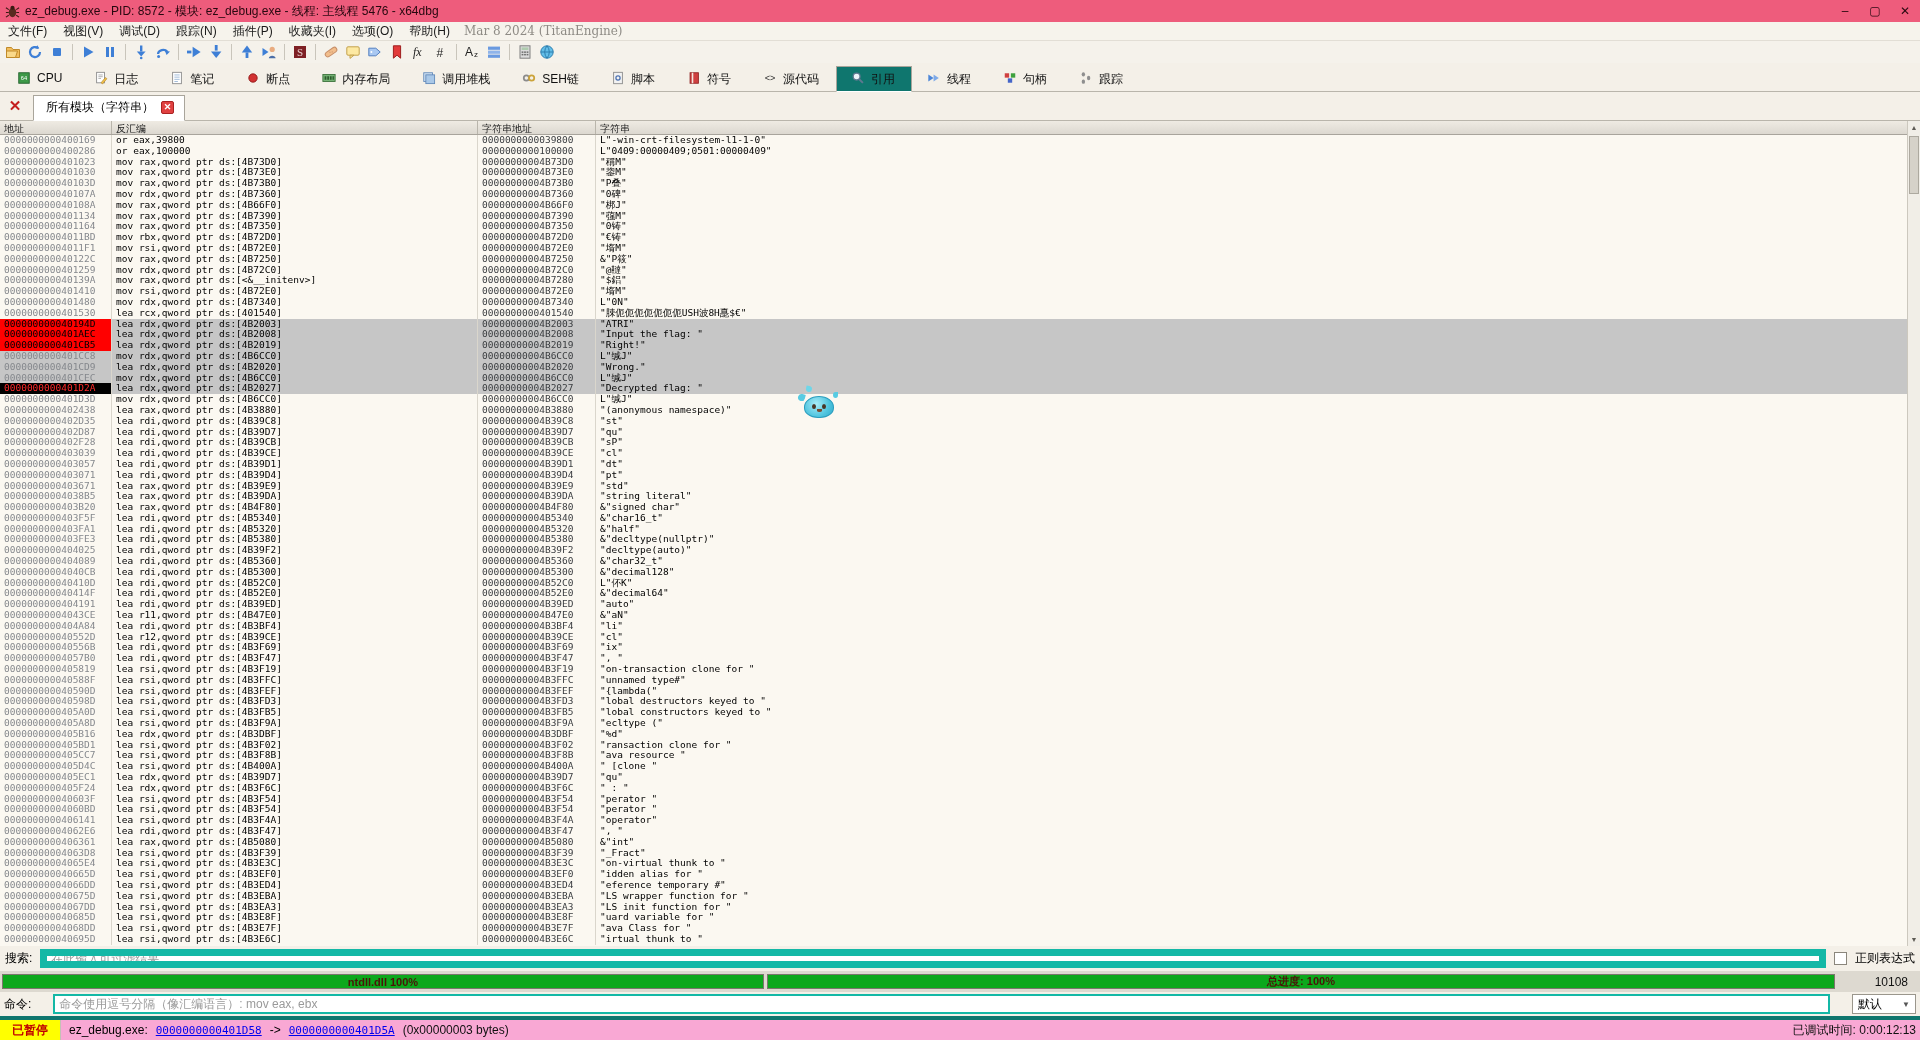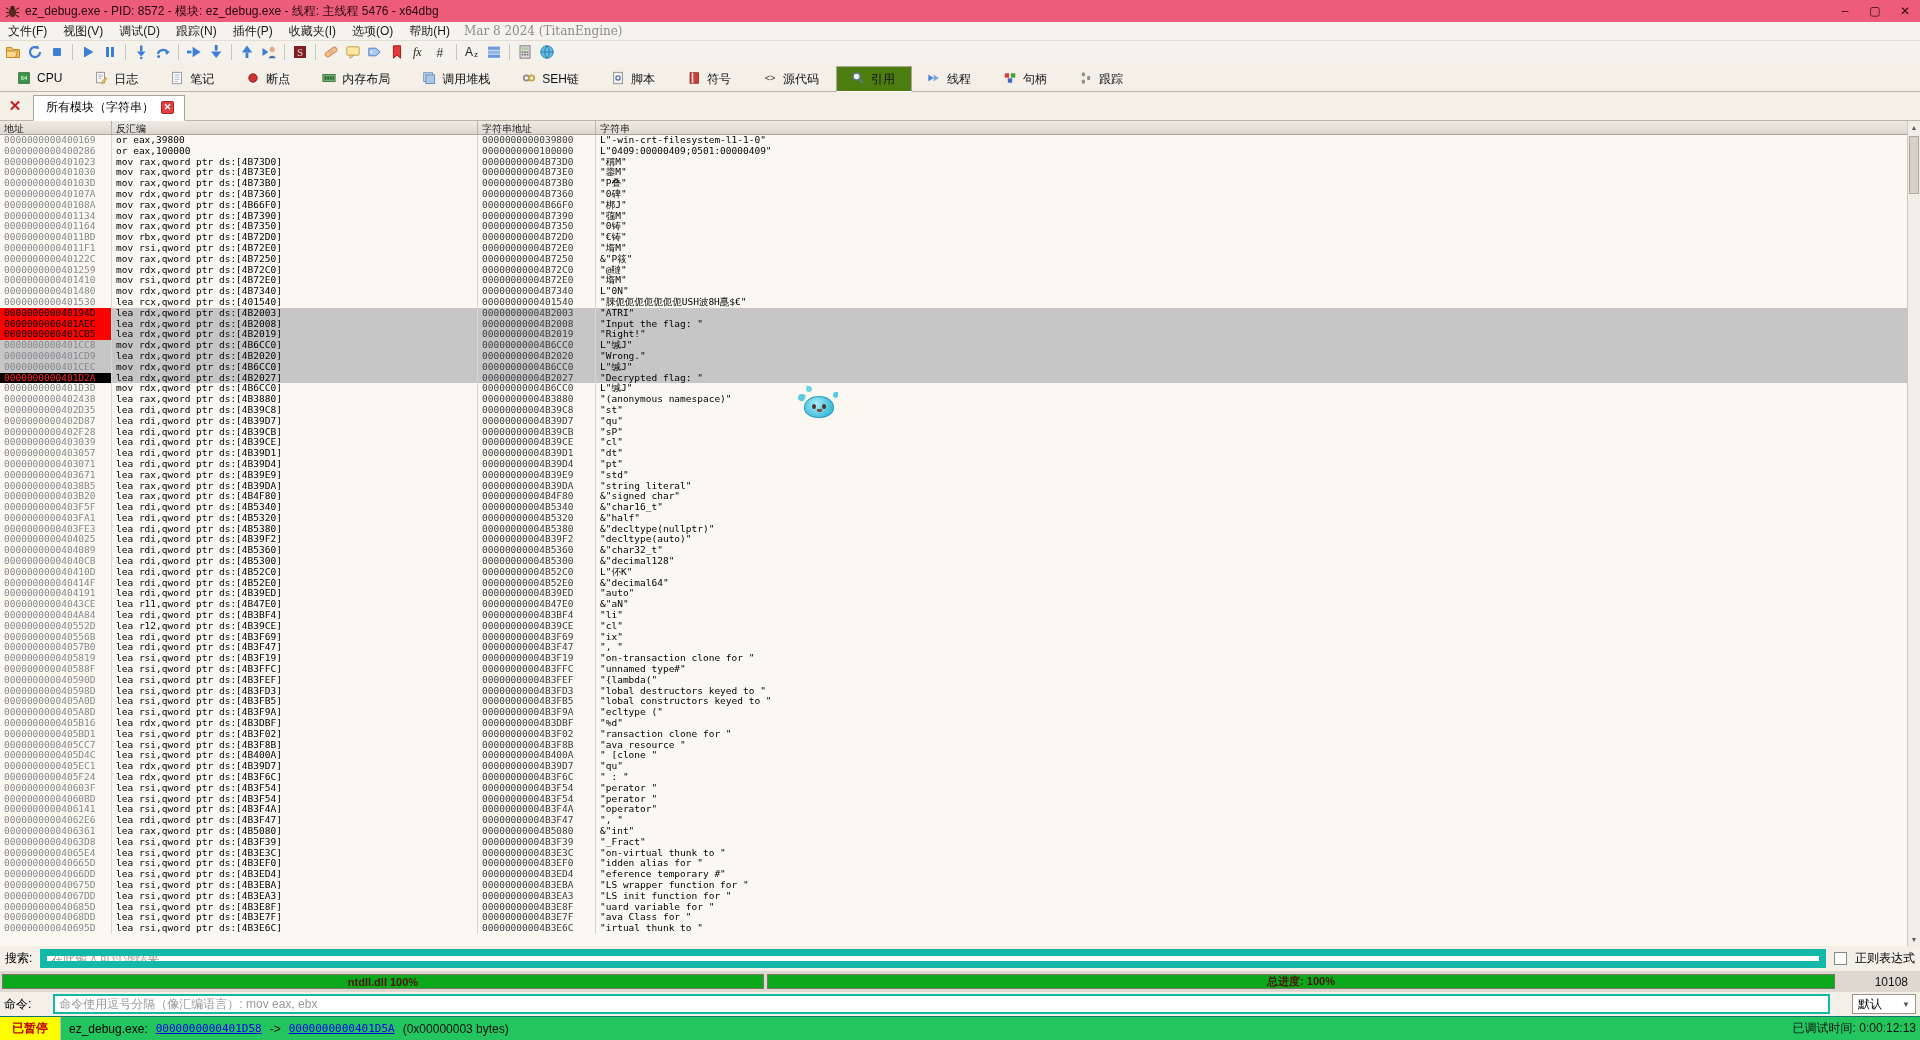--- a/index.html
+++ b/index.html
@@ -20,21 +20,21 @@
 
   
   .toolbar { height:22px; display:flex; align-items:center; padding-left:3px; gap:2px; flex:0 0 auto; background:#F5F2EB;}
   .tbtn { width:20px; height:20px; display:flex; align-items:center; justify-content:center; }
   .tbtn svg { width:16px; height:16px; }
   .tsep { width:1px; height:16px; background:#C9C5BB; margin:0 3px; }
 
   
   .tabbar { height:29px; display:flex; align-items:flex-end; padding:2px 0 0 2px; background:#F4F0E8; border-bottom:1px solid #B9B5AB; flex:0 0 auto; }
   .tab { display:flex; align-items:flex-start; gap:6px; padding:4px 16px 13px 14px; font-size:12px; color:#111; margin-bottom:-1px; border:1px solid transparent; border-bottom:1px solid #B9B5AB; height:26px;}
-  .tab.active { background:#4d7c0f; border:1px solid #A9A59B; border-bottom:1px solid #FFFFFF; }
+  .tab.active { background:#0f766e; border:1px solid #A9A59B; border-bottom:1px solid #FFFFFF; }
   .tab svg { width:14px; height:14px; }
 
   
   .subtabbar { height:29px; display:flex; align-items:flex-end; background:#F4F0E8; border-bottom:1px solid #B9B5AB; flex:0 0 auto; }
   .closeall { width:24px; height:24px; margin:0 6px 2px 3px; display:flex; align-items:center; justify-content:center; color:#C41E1E; font-weight:bold; font-size:15px; }
   .subtab { display:flex; align-items:center; gap:7px; padding:4px 10px 5px 12px; font-size:12px; background:#fff; border:1px solid #A9A59B; border-bottom:1px solid #fff; margin-bottom:-1px; height:26px;}
   .subtab .cx { width:13px; height:13px; background:#E04040; border:1px solid #A22; border-radius:2px; color:#fff; font-size:9px; line-height:11px; text-align:center; font-weight:bold;}
 
   
   .refview { flex:1 1 auto; background:#FBF8F1; position:relative; display:flex; flex-direction:column; overflow:hidden; }
@@ -71,21 +71,21 @@
   .pbar.right { flex:1; }
   .pcount { width:80px; text-align:right; padding-right:10px; font-size:12px; color:#111; }
 
   
   .commandrow { height:24px; display:flex; align-items:center; gap:22px; padding:0 4px; background:#F4F0E8; font-size:12px; flex:0 0 auto; }
   .commandrow input { flex:1; height:20px; border:2px solid #14b8a6; background:#fff; font-size:12px; padding:0 4px; color:#222;}
   .combo { width:64px; height:20px; border:1px solid #9A968C; background:#fff; display:flex; align-items:center; justify-content:space-between; padding:0 5px; }
   .combo .arr { font-size:8px; color:#555; }
 
   
-  .statusbar { height:24px; background:#22c55e; border-top:1px solid #0f766e; display:flex; align-items:center; font-size:12px; gap:8px; padding:0 4px 0 0; flex:0 0 auto; }
+  .statusbar { height:24px; background:#f9a8d4; border-top:4px solid #0f766e; display:flex; align-items:center; font-size:12px; gap:8px; padding:0 4px 0 0; flex:0 0 auto; }
   .paused { background:#FFFF00; color:#C00000; font-weight:bold; height:100%; display:flex; align-items:center; padding:0 12px; border-right:1px solid #C4C0B6;}
   .slink { color:#0000EE; text-decoration:underline; font-family:"DejaVu Sans Mono", monospace; font-size:11px; }
   .sbytes { color:#111; }
   .stime { margin-left:auto; color:#111; white-space:nowrap; }
 
   
   .mascot { position:absolute; left:798px; top:386px; width:42px; height:34px; z-index:9; pointer-events:none; }
   .mascot .body { position:absolute; left:6px; top:10px; width:30px; height:22px; background:radial-gradient(circle at 40% 35%, #A8ECF8, #4FC4DE 60%, #2FAACB); border:1px solid #2B9DBE; border-radius:50% 50% 46% 46%; }
   .mascot .eye { position:absolute; top:7px; width:4px; height:5px; background:#4A3526; border-radius:50%; }
   .mascot .eye.l { left:7px; } .mascot .eye.r { left:17px; }
@@ -413,20 +413,21 @@
       <div class="row"><div class="cell c0">0000000000401030</div><div class="cell c1">mov rax,qword ptr ds:[4B73E0]</div><div class="cell c2">00000000004B73E0</div><div class="cell c3">"鋆M"</div></div>
       <div class="row"><div class="cell c0">000000000040103D</div><div class="cell c1">mov rax,qword ptr ds:[4B73B0]</div><div class="cell c2">00000000004B73B0</div><div class="cell c3">"P叠"</div></div>
       <div class="row"><div class="cell c0">000000000040107A</div><div class="cell c1">mov rdx,qword ptr ds:[4B7360]</div><div class="cell c2">00000000004B7360</div><div class="cell c3">"0碑"</div></div>
       <div class="row"><div class="cell c0">000000000040108A</div><div class="cell c1">mov rax,qword ptr ds:[4B66F0]</div><div class="cell c2">00000000004B66F0</div><div class="cell c3">"梆J"</div></div>
       <div class="row"><div class="cell c0">0000000000401134</div><div class="cell c1">mov rax,qword ptr ds:[4B7390]</div><div class="cell c2">00000000004B7390</div><div class="cell c3">"蔃M"</div></div>
       <div class="row"><div class="cell c0">0000000000401164</div><div class="cell c1">mov rax,qword ptr ds:[4B7350]</div><div class="cell c2">00000000004B7350</div><div class="cell c3">"0铸"</div></div>
       <div class="row"><div class="cell c0">00000000004011BD</div><div class="cell c1">mov rbx,qword ptr ds:[4B72D0]</div><div class="cell c2">00000000004B72D0</div><div class="cell c3">"€铸"</div></div>
       <div class="row"><div class="cell c0">00000000004011F1</div><div class="cell c1">mov rsi,qword ptr ds:[4B72E0]</div><div class="cell c2">00000000004B72E0</div><div class="cell c3">"堶M"</div></div>
       <div class="row"><div class="cell c0">000000000040122C</div><div class="cell c1">mov rax,qword ptr ds:[4B7250]</div><div class="cell c2">00000000004B7250</div><div class="cell c3">&amp;"P筱"</div></div>
       <div class="row"><div class="cell c0">0000000000401259</div><div class="cell c1">mov rdx,qword ptr ds:[4B72C0]</div><div class="cell c2">00000000004B72C0</div><div class="cell c3">"@韃"</div></div>
+      <div class="row"><div class="cell c0">000000000040139A</div><div class="cell c1">mov rax,qword ptr ds:[&lt;&amp;__initenv&gt;]</div><div class="cell c2">00000000004B7280</div><div class="cell c3">"$鋁"</div></div>
       <div class="row"><div class="cell c0">0000000000401410</div><div class="cell c1">mov rsi,qword ptr ds:[4B72E0]</div><div class="cell c2">00000000004B72E0</div><div class="cell c3">"堶M"</div></div>
       <div class="row"><div class="cell c0">0000000000401480</div><div class="cell c1">mov rdx,qword ptr ds:[4B7340]</div><div class="cell c2">00000000004B7340</div><div class="cell c3">L"0N"</div></div>
       <div class="row"><div class="cell c0">0000000000401530</div><div class="cell c1">lea rcx,qword ptr ds:[401540]</div><div class="cell c2">0000000000401540</div><div class="cell c3">"脨伌伌伌伌伌伌伌USH波8H嗭$€"</div></div>
       <div class="row sel"><div class="cell c0 red">000000000040194D</div><div class="cell c1">lea rdx,qword ptr ds:[4B2003]</div><div class="cell c2">00000000004B2003</div><div class="cell c3">"ATRI"</div></div>
       <div class="row sel"><div class="cell c0 red">0000000000401AEC</div><div class="cell c1">lea rdx,qword ptr ds:[4B2008]</div><div class="cell c2">00000000004B2008</div><div class="cell c3">"Input the flag: "</div></div>
       <div class="row sel"><div class="cell c0 red">0000000000401CB5</div><div class="cell c1">lea rdx,qword ptr ds:[4B2019]</div><div class="cell c2">00000000004B2019</div><div class="cell c3">"Right!"</div></div>
       <div class="row sel"><div class="cell c0">0000000000401CC8</div><div class="cell c1">mov rdx,qword ptr ds:[4B6CC0]</div><div class="cell c2">00000000004B6CC0</div><div class="cell c3">L"缄J"</div></div>
       <div class="row sel"><div class="cell c0">0000000000401CD9</div><div class="cell c1">lea rdx,qword ptr ds:[4B2020]</div><div class="cell c2">00000000004B2020</div><div class="cell c3">"Wrong."</div></div>
       <div class="row sel"><div class="cell c0">0000000000401CEC</div><div class="cell c1">mov rdx,qword ptr ds:[4B6CC0]</div><div class="cell c2">00000000004B6CC0</div><div class="cell c3">L"缄J"</div></div>
       <div class="row sel"><div class="cell c0 cur">0000000000401D2A</div><div class="cell c1">lea rdx,qword ptr ds:[4B2027]</div><div class="cell c2">00000000004B2027</div><div class="cell c3">"Decrypted flag: "</div></div>

